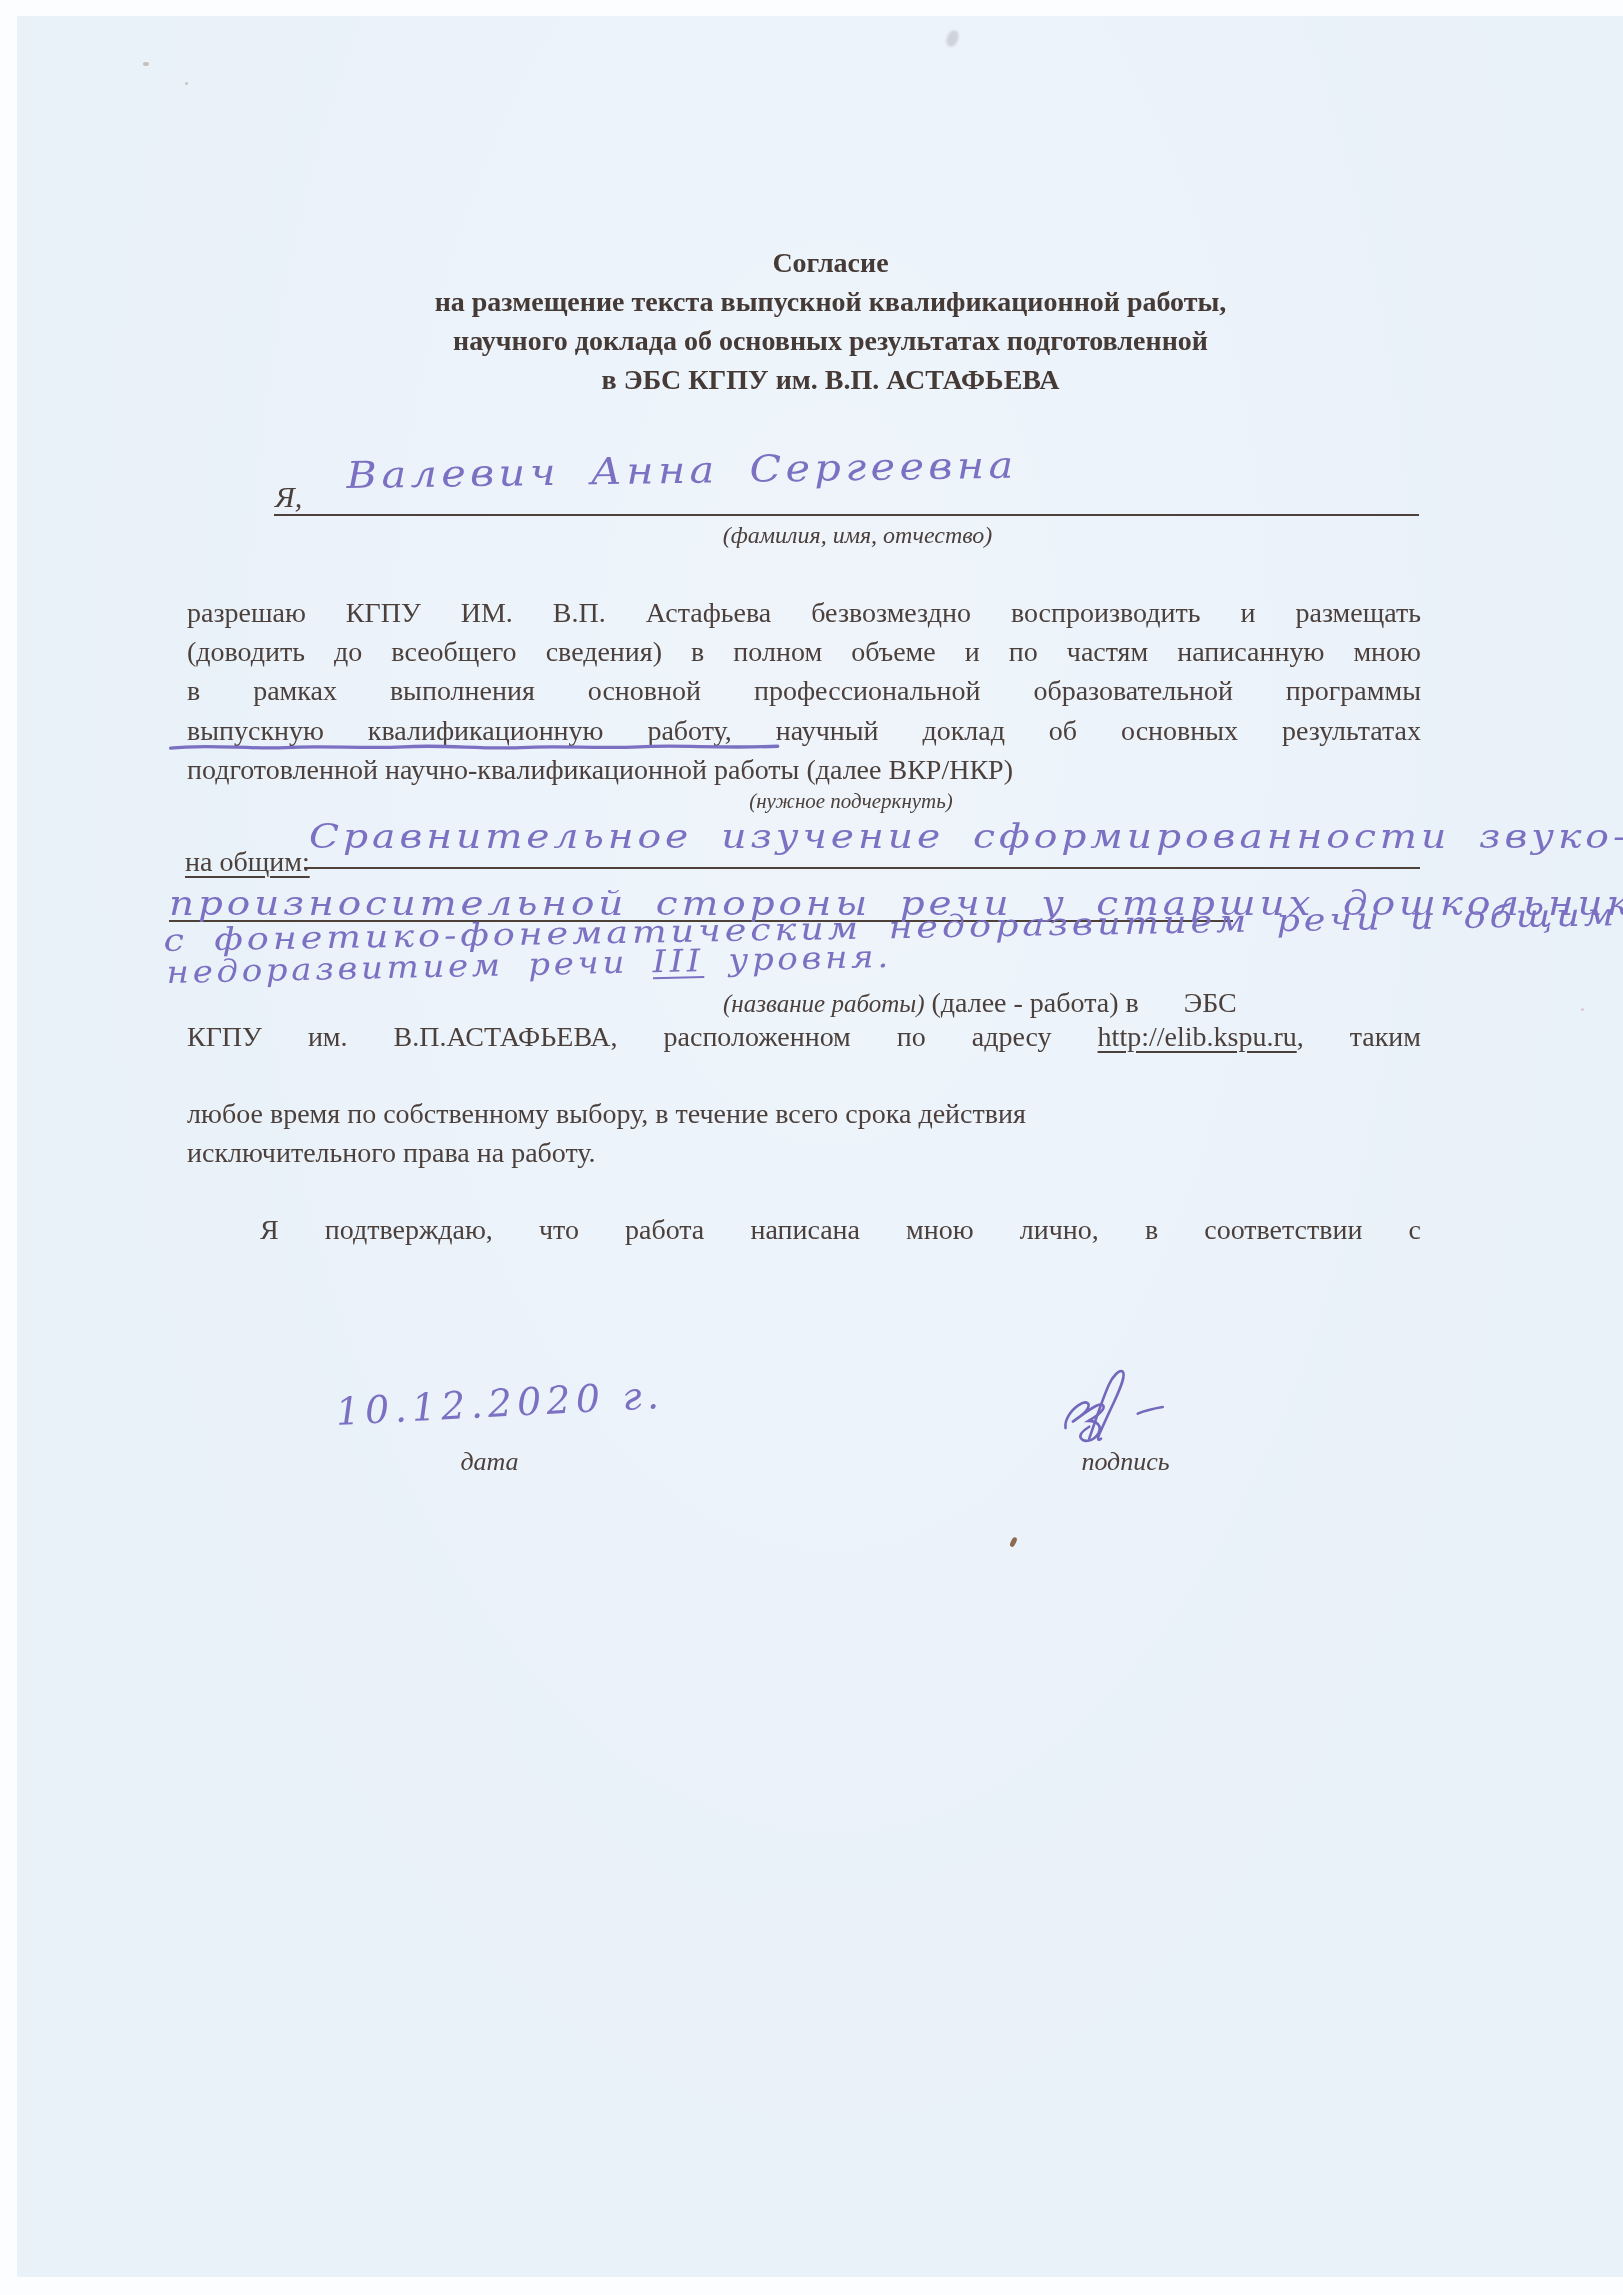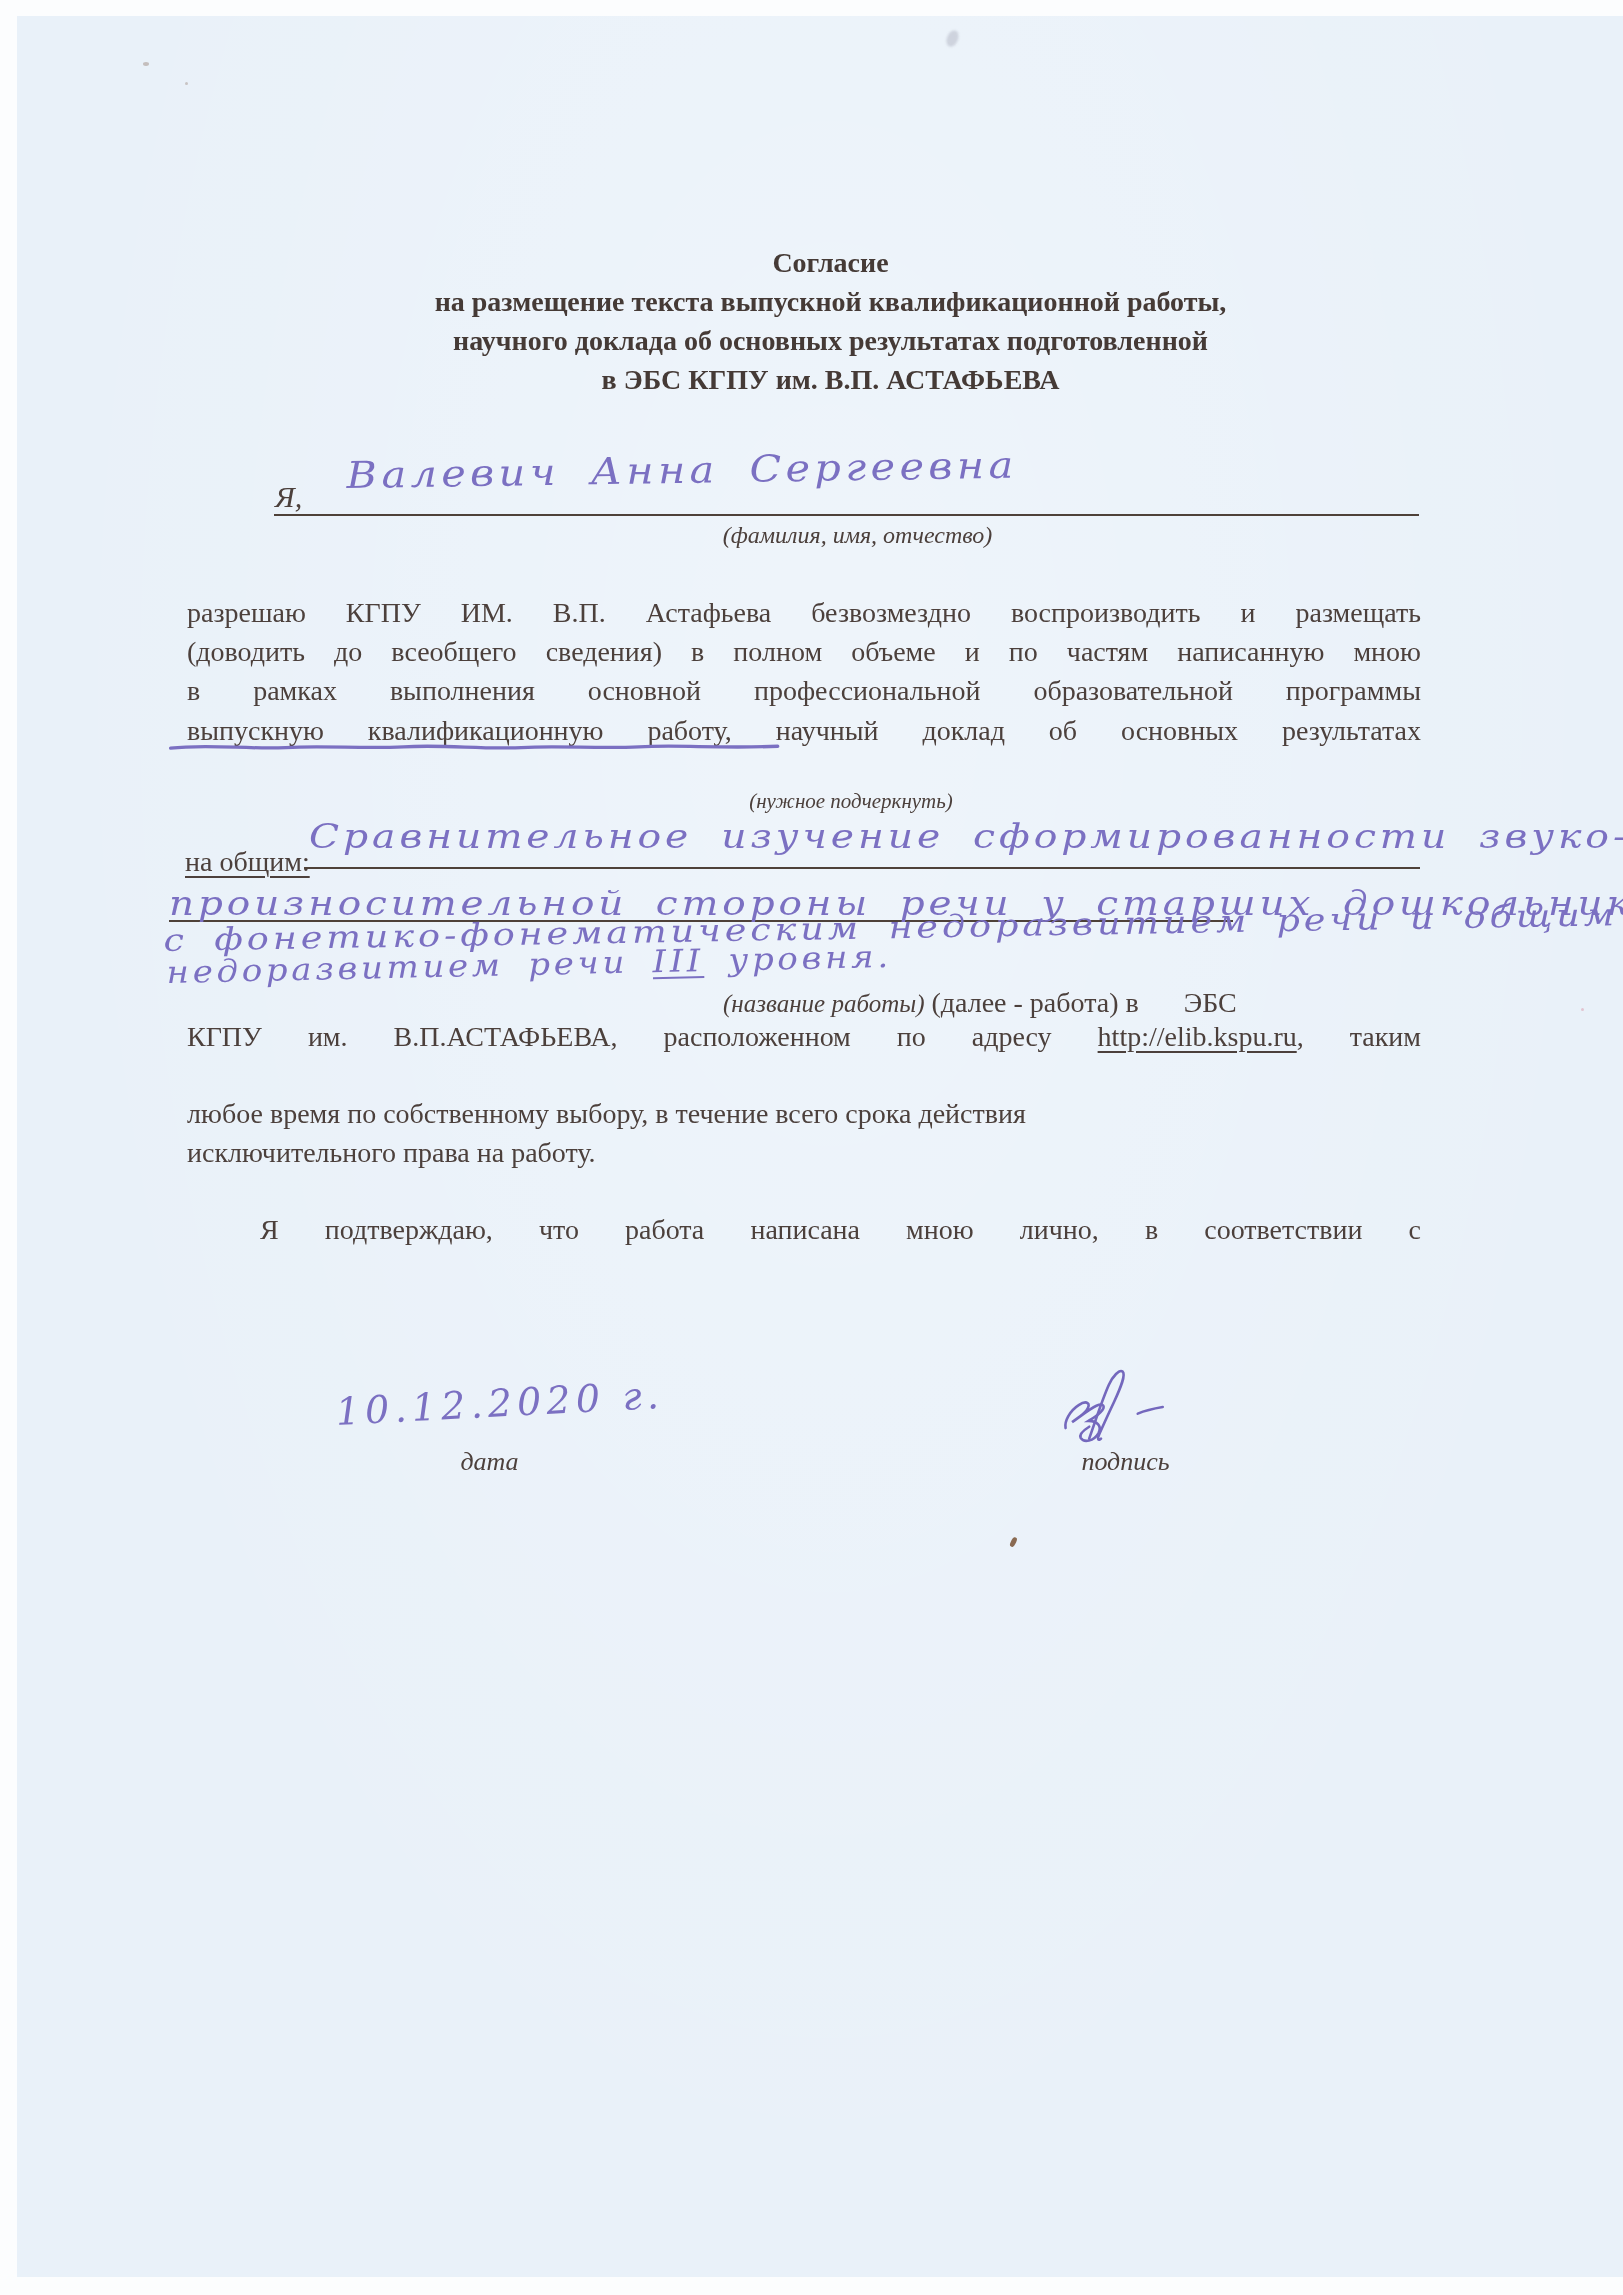--- a/index.html
+++ b/index.html
@@ -40,20 +40,21 @@
        transform:scaleX(1.12) rotate(-1deg);">Валевич Анна Сергеевна</div>
   <div class="caption" style="left:609px;top:522px;width:497px;">(фамилия, имя, отчество)</div>
 
   <div class="line just" style="left:187px;top:597px;width:1234px;">разрешаю КГПУ ИМ. В.П. Астафьева безвозмездно воспроизводить и размещать</div>
   <div class="line just" style="left:187px;top:636px;width:1234px;">(доводить до всеобщего сведения) в полном объеме и по частям написанную мною</div>
   <div class="line just" style="left:187px;top:675px;width:1234px;">в рамках выполнения основной профессиональной образовательной программы</div>
   <div class="line just" style="left:187px;top:715px;width:1234px;">
     <span>выпускную квалификационную работу,</span>
      <span>научный доклад об основных результатах</span>
   </div>
+  <div class="line" style="left:187px;top:754px;">подготовленной научно-квалификационной работы (далее ВКР/НКР)</div>
 
   <svg style="left:168px;top:741px;" width="615" height="11.8" viewBox="0 0 940 18">
     <path d="M4,11 C60,4 120,13 180,10 C240,7 300,12 360,9 C420,5 480,13 540,10 C600,7 660,12 720,9 C780,5 840,12 932,8" fill="none" stroke="#7b70c2" stroke-width="5" stroke-linecap="round"></path>
   </svg>
   <div class="caption" style="left:694px;top:789px;width:314px;font-size:21px;">(нужное подчеркнуть)</div>
 
   <div class="line u-print" style="left:185px;top:846px;">на общим:</div>
   <div class="rule" style="left:304px;top:867px;width:1116px;"></div>
   <div class="hand" style="left:309px;top:817px;font-size:33px;letter-spacing:3.3px;word-spacing:10.5px;
        transform:scaleX(1.19);">Сравнительное изучение сформированности звуко-</div>

